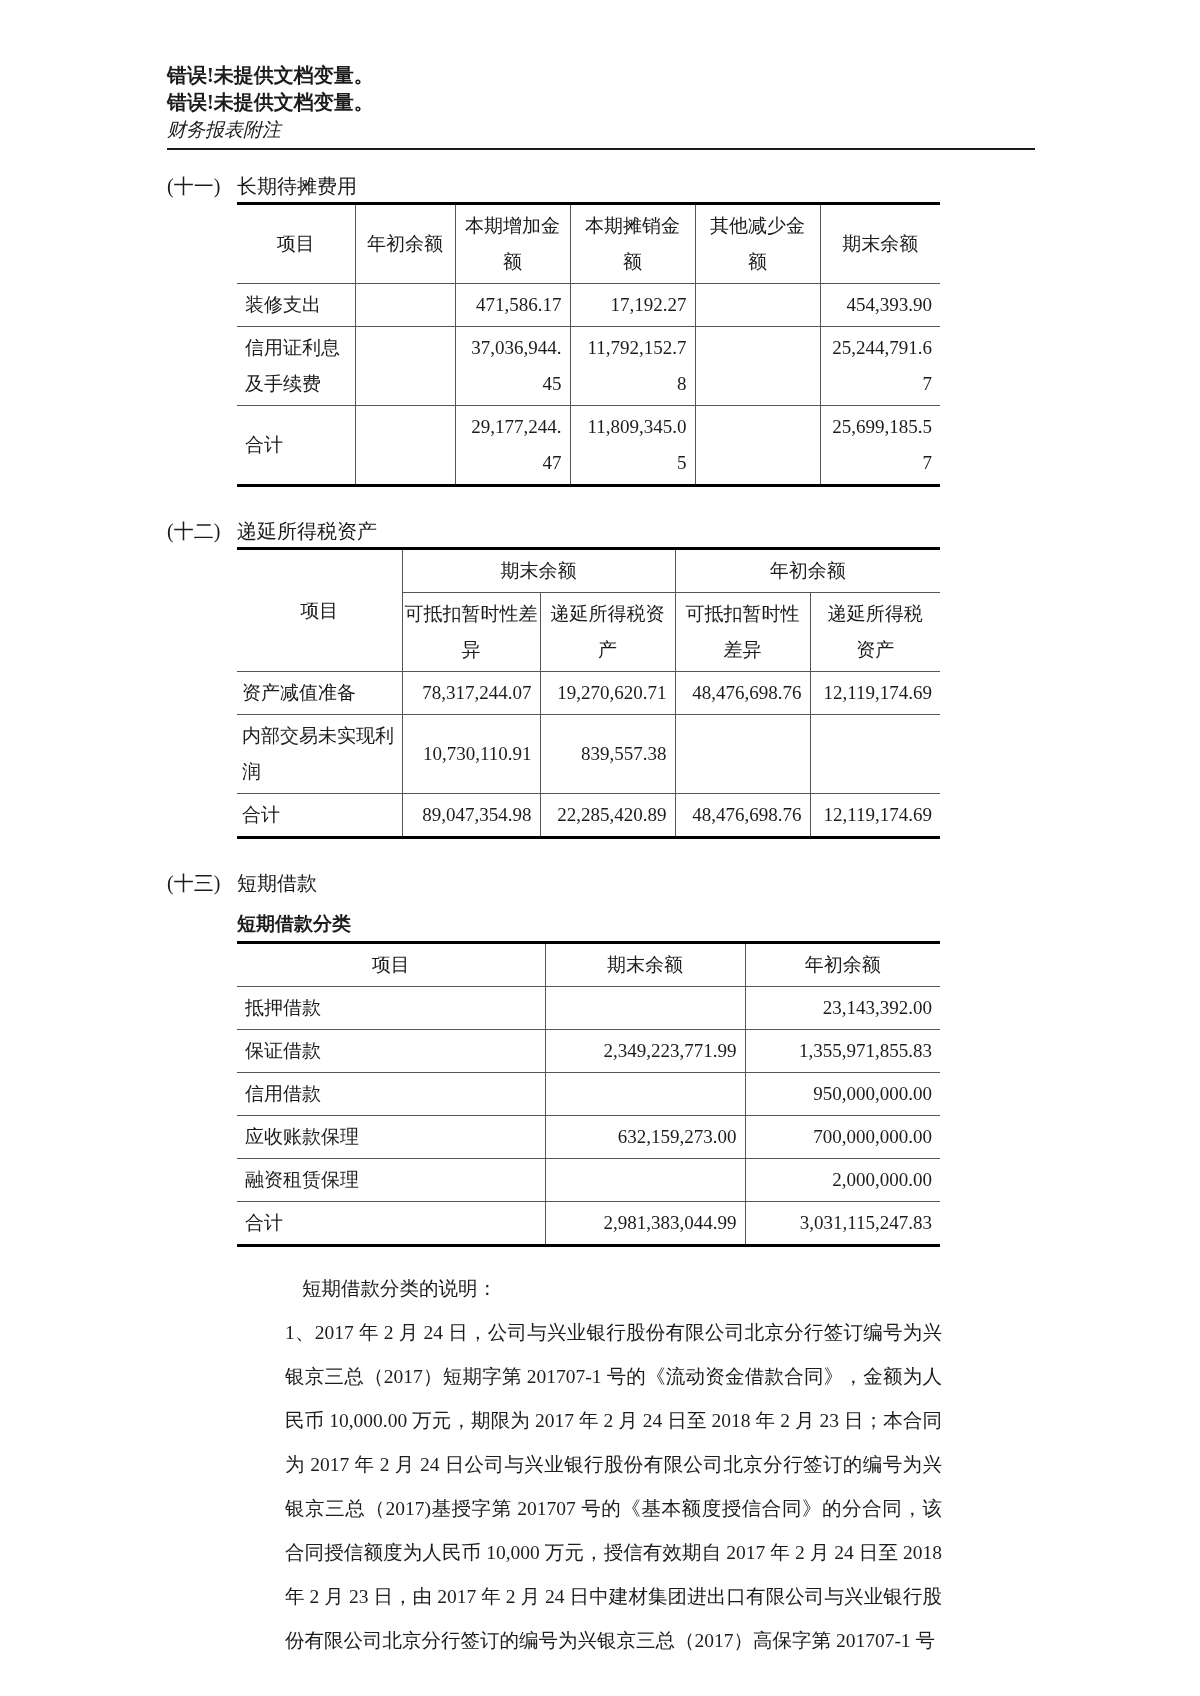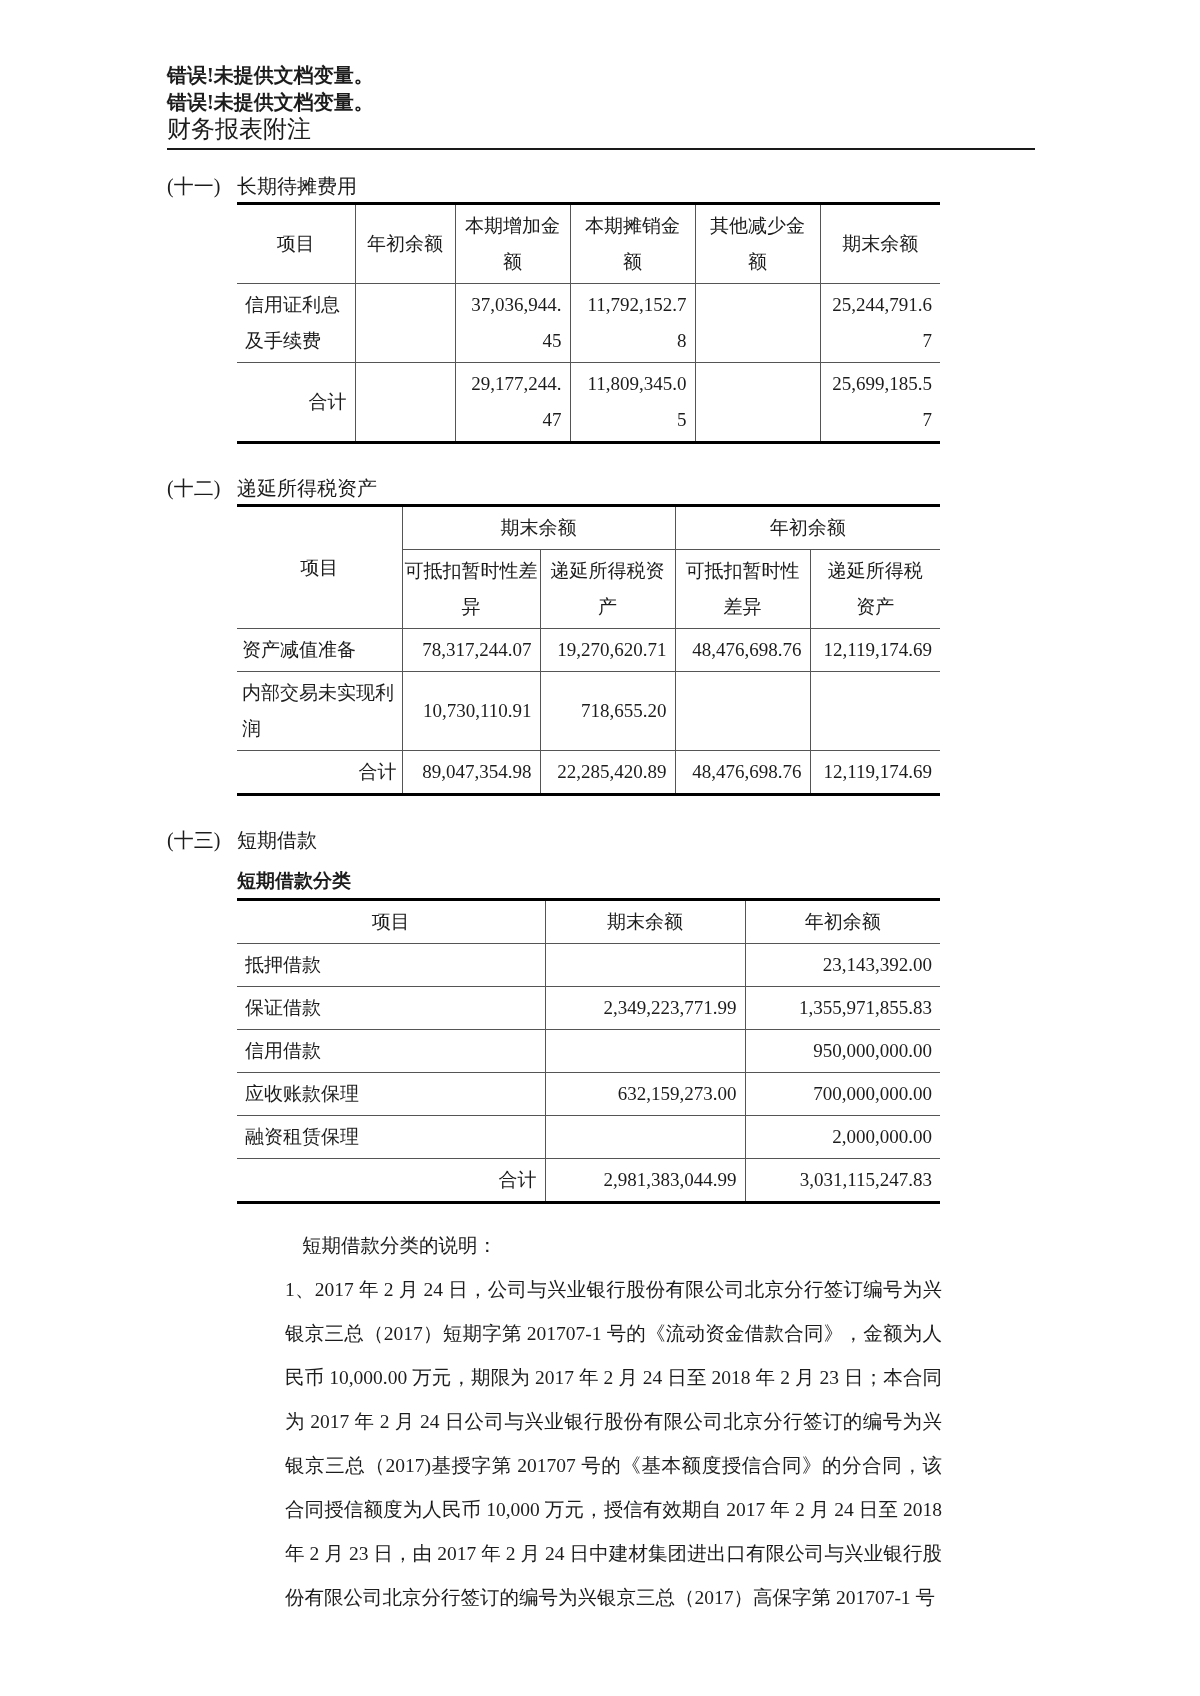--- a/index.html
+++ b/index.html
@@ -6,21 +6,21 @@
   html,body { background:#ffffff; }
   body { font-family:"Liberation Serif","DejaVu Serif",serif; }
   .page {
     position:relative; width:1200px; height:1696px; margin:0 auto;
     background:#ffffff; color:#1c1c1c; overflow:hidden;
     padding:62px 160px 0 167px;
   }
   
   .doc-header { width:868px; }
   .hdr-bold { font-weight:bold; font-size:20px; line-height:27px; }
-  .hdr-normal { font-size:24px; line-height:27px; }
+  .hdr-normal { font-size:19px; line-height:27px;font-style:italic; }
   .hdr-rule { width:868px; border-bottom:2px solid #1a1a1a; margin-top:5px; }
   
   .section-head { display:flex; margin-top:22px; font-weight:normal; font-size:20px; line-height:28px; }
   .section-label { width:70px; flex:0 0 70px; }
   .sub-title { margin:14px 0 4px 70px; font-weight:bold; font-size:19px; line-height:26px; }
   .gap-lg { margin-top:30px; }
   
   table.fin {
     border-collapse:collapse; table-layout:fixed;
     margin-left:70px; width:703px; margin-top:2px;
@@ -28,21 +28,21 @@
     font-size:19px;
   }
   .fin th, .fin td {
     border:1px solid #555; font-weight:normal;
     line-height:36px; padding:3px 8px; vertical-align:middle;
     overflow:hidden; word-break:break-all;
   }
   .fin th { text-align:center; }
   .fin td.item { text-align:left; }
   .fin td.num  { text-align:right; }
-  .fin tr.total td.item { text-align:right; }
+  .fin tr.total td.item { text-align:left; }
   .fin tr > *:first-child { border-left:none; }
   .fin tr > *:last-child  { border-right:none; }
   
   .fin th.sub-d { padding:3px 2px; }
   .fin th.sub-a { padding:3px 9px; }
   .fin td.item-t2 { padding:3px 5px; }
   
   .notes { margin-left:118px; width:657px; font-size:19.5px; line-height:44px; }
   .note-head { margin-top:20px;margin-left:17px; }
   .note-para { text-align:justify; }
@@ -78,20 +78,28 @@
           <th>项目</th>
           <th>年初余额</th>
           <th>本期增加金额</th>
           <th>本期摊销金额</th>
           <th>其他减少金额</th>
           <th>期末余额</th>
         </tr>
       </thead>
       <tbody>
         <tr>
+          <td class="item">装修支出</td>
+          <td class="num"></td>
+          <td class="num">471,586.17</td>
+          <td class="num">17,192.27</td>
+          <td class="num"></td>
+          <td class="num">454,393.90</td>
+        </tr>
+        <tr>
           <td class="item">信用证利息及手续费</td>
           <td class="num"></td>
           <td class="num">37,036,944.45</td>
           <td class="num">11,792,152.78</td>
           <td class="num"></td>
           <td class="num">25,244,791.67</td>
         </tr>
         <tr class="total">
           <td class="item">合计</td>
           <td class="num"></td>
@@ -134,21 +142,21 @@
         <tr>
           <td class="item item-t2">资产减值准备</td>
           <td class="num">78,317,244.07</td>
           <td class="num">19,270,620.71</td>
           <td class="num">48,476,698.76</td>
           <td class="num">12,119,174.69</td>
         </tr>
         <tr>
           <td class="item item-t2">内部交易未实现利润</td>
           <td class="num">10,730,110.91</td>
-          <td class="num">718,655.20</td>
+          <td class="num">839,557.38</td>
           <td class="num"></td>
           <td class="num"></td>
         </tr>
         <tr class="total">
           <td class="item item-t2">合计</td>
           <td class="num">89,047,354.98</td>
           <td class="num">22,285,420.89</td>
           <td class="num">48,476,698.76</td>
           <td class="num">12,119,174.69</td>
         </tr>

